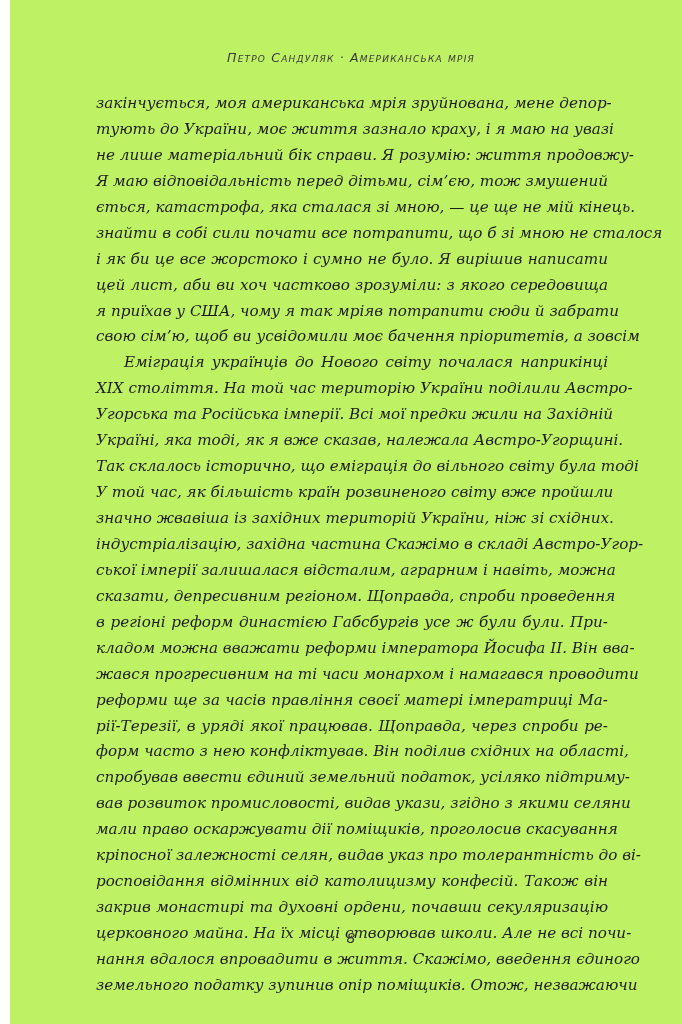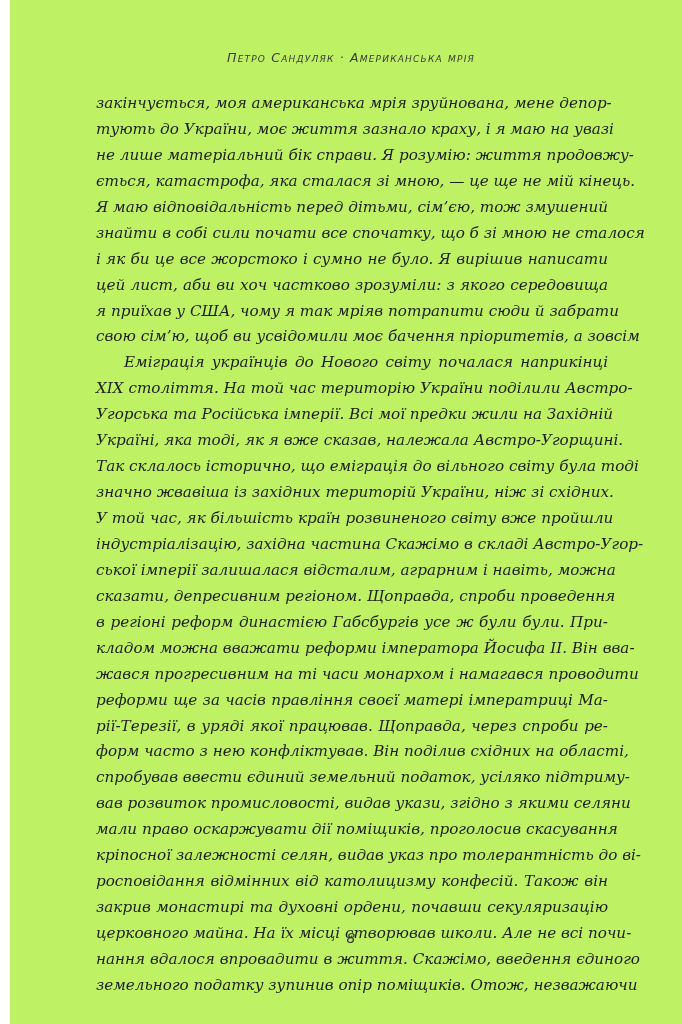--- a/index.html
+++ b/index.html
@@ -28,34 +28,34 @@
 </head>
 <body>
 
 <div class="page">
   <div class="running-head">Петро Сандуляк · Американська мрія</div>
 
   <div class="body-text">
     <div class="line">закінчується, моя американська мрія зруйнована, мене депор-</div>
     <div class="line">тують до України, моє життя зазнало краху, і я маю на увазі</div>
     <div class="line">не лише матеріальний бік справи. Я розумію: життя продовжу-</div>
+    <div class="line">Я маю відповідальність перед дітьми, сім’єю, тож змушений</div>
     <div class="line">ється, катастрофа, яка сталася зі мною, — це ще не мій кінець.</div>
-    <div class="line">Я маю відповідальність перед дітьми, сім’єю, тож змушений</div>
-    <div class="line">знайти в собі сили почати все спочатку, що б зі мною не сталося</div>
+    <div class="line">знайти в собі сили почати все потрапити, що б зі мною не сталося</div>
     <div class="line">і як би це все жорстоко і сумно не було. Я вирішив написати</div>
     <div class="line">цей лист, аби ви хоч частково зрозуміли: з якого середовища</div>
     <div class="line">я приїхав у США, чому я так мріяв потрапити сюди й забрати</div>
     <div class="line">свою сім’ю, щоб ви усвідомили моє бачення пріоритетів, а зовсім</div>
     <div class="line indent">Еміграція українців до Нового світу почалася наприкінці</div>
     <div class="line">XIX століття. На той час територію України поділили Австро-</div>
     <div class="line">Угорська та Російська імперії. Всі мої предки жили на Західній</div>
     <div class="line">Україні, яка тоді, як я вже сказав, належала Австро-Угорщині.</div>
     <div class="line">Так склалось історично, що еміграція до вільного світу була тоді</div>
+    <div class="line">У той час, як більшість країн розвиненого світу вже пройшли</div>
     <div class="line">значно жвавіша із західних територій України, ніж зі східних.</div>
-    <div class="line">У той час, як більшість країн розвиненого світу вже пройшли</div>
     <div class="line">індустріалізацію, західна частина Скажімо в складі Австро-Угор-</div>
     <div class="line">ської імперії залишалася відсталим, аграрним і навіть, можна</div>
     <div class="line">сказати, депресивним регіоном. Щоправда, спроби проведення</div>
     <div class="line">в регіоні реформ династією Габсбургів усе ж були були. При-</div>
     <div class="line">кладом можна вважати реформи імператора Йосифа II. Він вва-</div>
     <div class="line">жався прогресивним на ті часи монархом і намагався проводити</div>
     <div class="line">реформи ще за часів правління своєї матері імператриці Ма-</div>
     <div class="line">рії-Терезії, в уряді якої працював. Щоправда, через спроби ре-</div>
     <div class="line">форм часто з нею конфліктував. Він поділив східних на області,</div>
     <div class="line">спробував ввести єдиний земельний податок, усіляко підтриму-</div>

